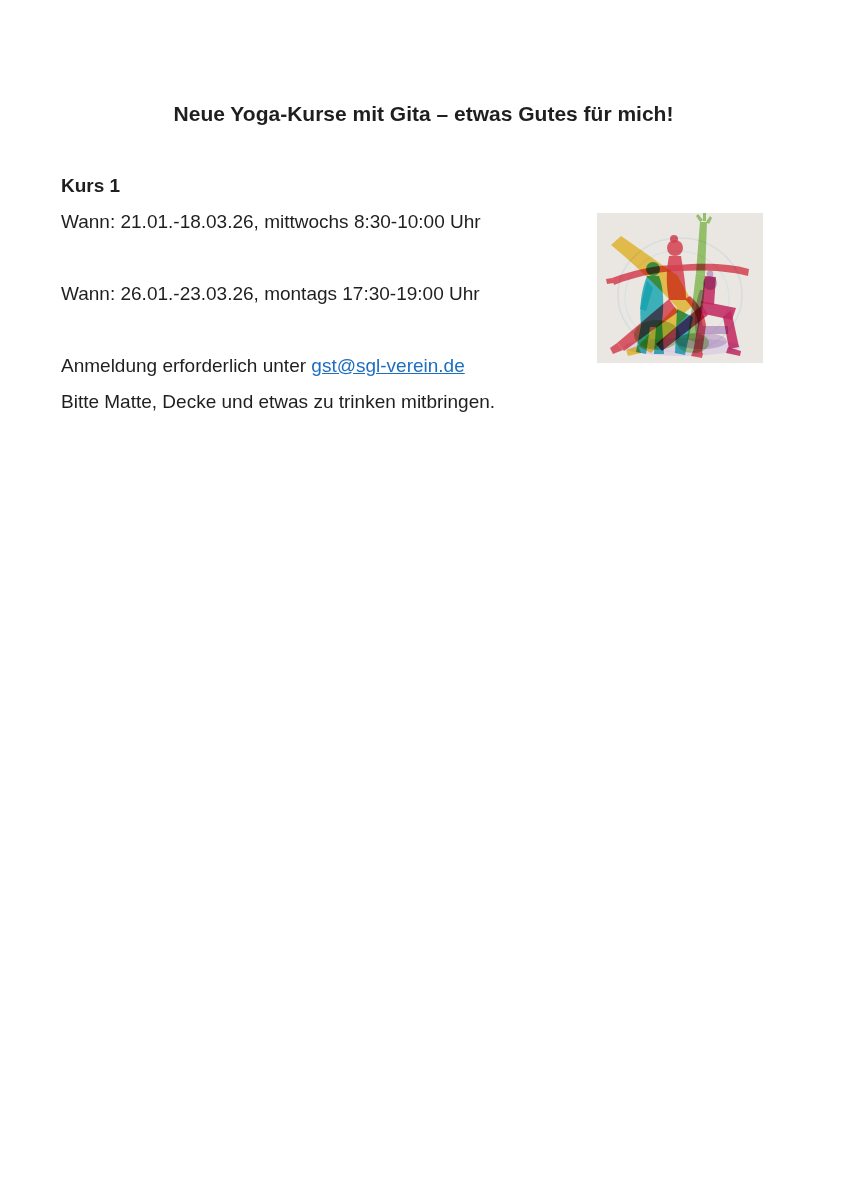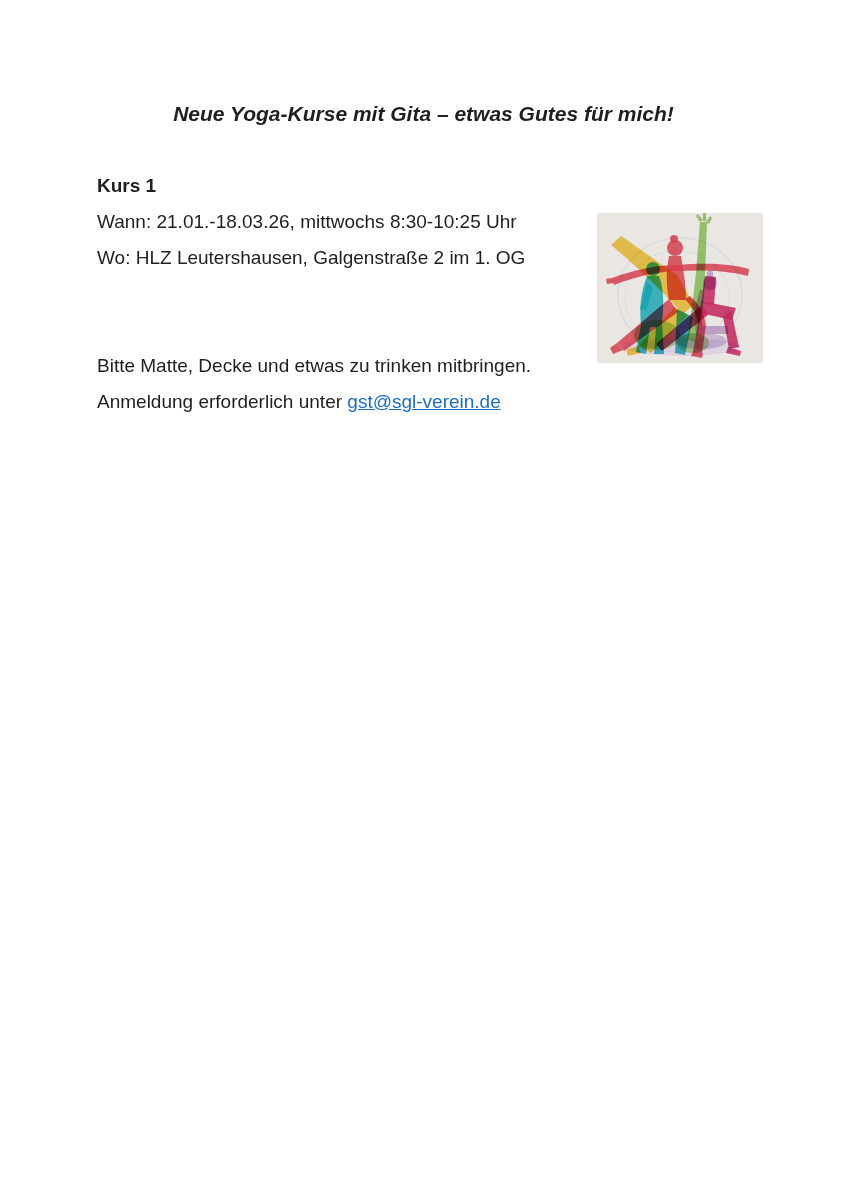--- a/index.html
+++ b/index.html
@@ -17,33 +17,32 @@
   }
   .content {
     position: absolute;
     inset: 0;
     padding-top: 96px;
     color: #1f1f1f;
   }
   .line {
     height: 36px;
     line-height: 36px;
-    padding-left: 97px;
+    padding-left: 61px;
     font-size: 19px;
     white-space: nowrap;
   }
   .spacer { height: 36px; }
   .title-line {
     height: 36px;
     line-height: 36px;
     text-align: center;
     font-size: 21px;
     font-weight: bold;
     padding-left: 0;
-    font-style: italic;
   }
   .heading { font-weight: bold; }
   .email-link {
     color: #1d6ec0;
     text-decoration: underline;
     cursor: pointer;
   }
   .illustration {
     position: absolute;
     left: 597px;
@@ -56,30 +55,30 @@
 </head>
 <body>
 
 <div class="page">
   <div class="content">
 
     <div class="line title-line">Neue Yoga-Kurse mit Gita – etwas Gutes für mich!</div>
     <div class="spacer"></div>
 
     <div class="line heading">Kurs 1</div>
-    <div class="line">Wann: 21.01.-18.03.26, mittwochs 8:30-10:25 Uhr</div>
-    <div class="line">Wo: HLZ Leutershausen, Galgenstraße 2 im 1. OG</div>
+    <div class="line">Wann: 21.01.-18.03.26, mittwochs 8:30-10:00 Uhr</div>
     <div class="spacer"></div>
 
+    <div class="line">Wann: 26.01.-23.03.26, montags 17:30-19:00 Uhr</div>
     <div class="spacer"></div>
 
-    <div class="line">Bitte Matte, Decke und etwas zu trinken mitbringen.</div>
     <div class="line">
       <span>Anmeldung erforderlich unter </span><a class="email-link">gst@sgl-verein.de</a>
     </div>
+    <div class="line">Bitte Matte, Decke und etwas zu trinken mitbringen.</div>
   </div>
 
   <div class="illustration">
     <svg viewBox="0 0 166 150" xmlns="http://www.w3.org/2000/svg">
       <rect x="0" y="0" width="166" height="150" fill="#eae7e2"></rect>
 
       <g fill="none" stroke-width="1.6" opacity="0.55">
         <ellipse cx="83" cy="82" rx="62" ry="57" stroke="#c9d4da"></ellipse>
         <ellipse cx="80" cy="85" rx="52" ry="47" stroke="#d4dde2"></ellipse>
       </g>

